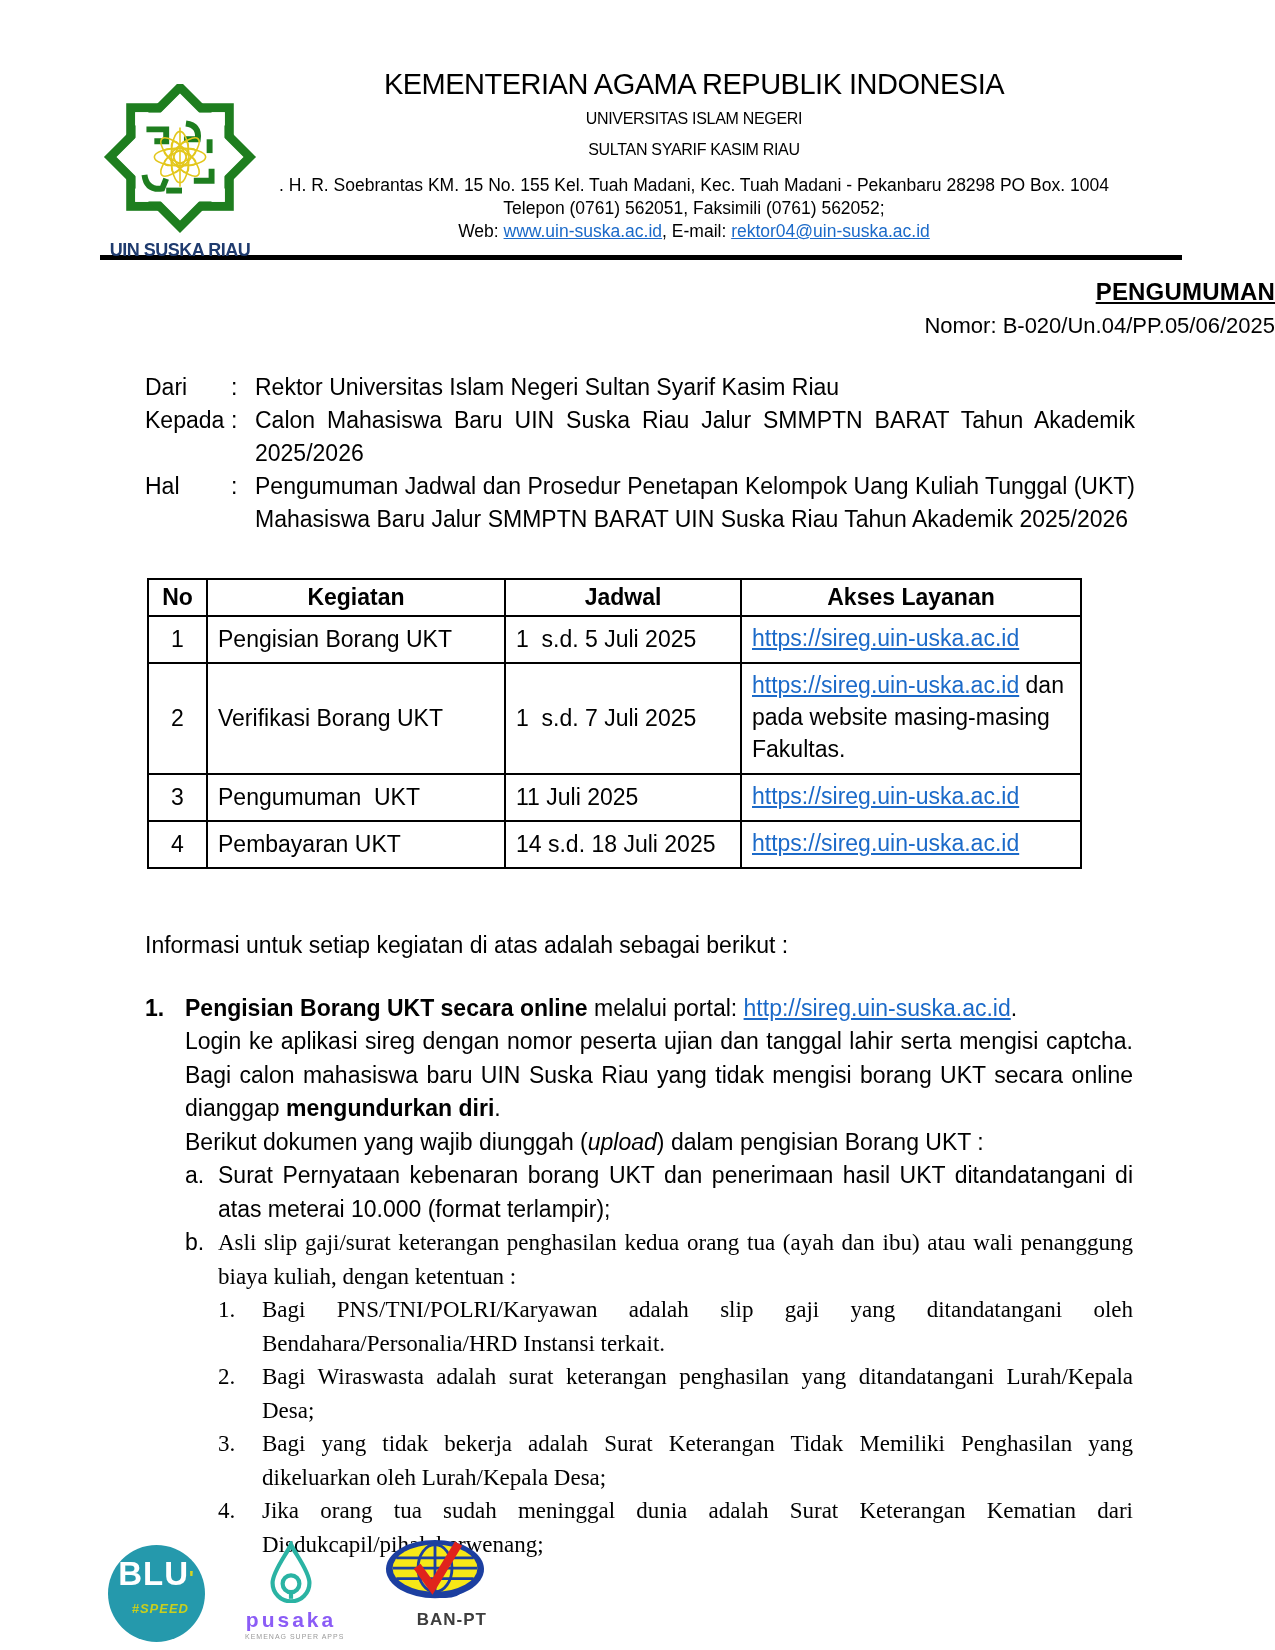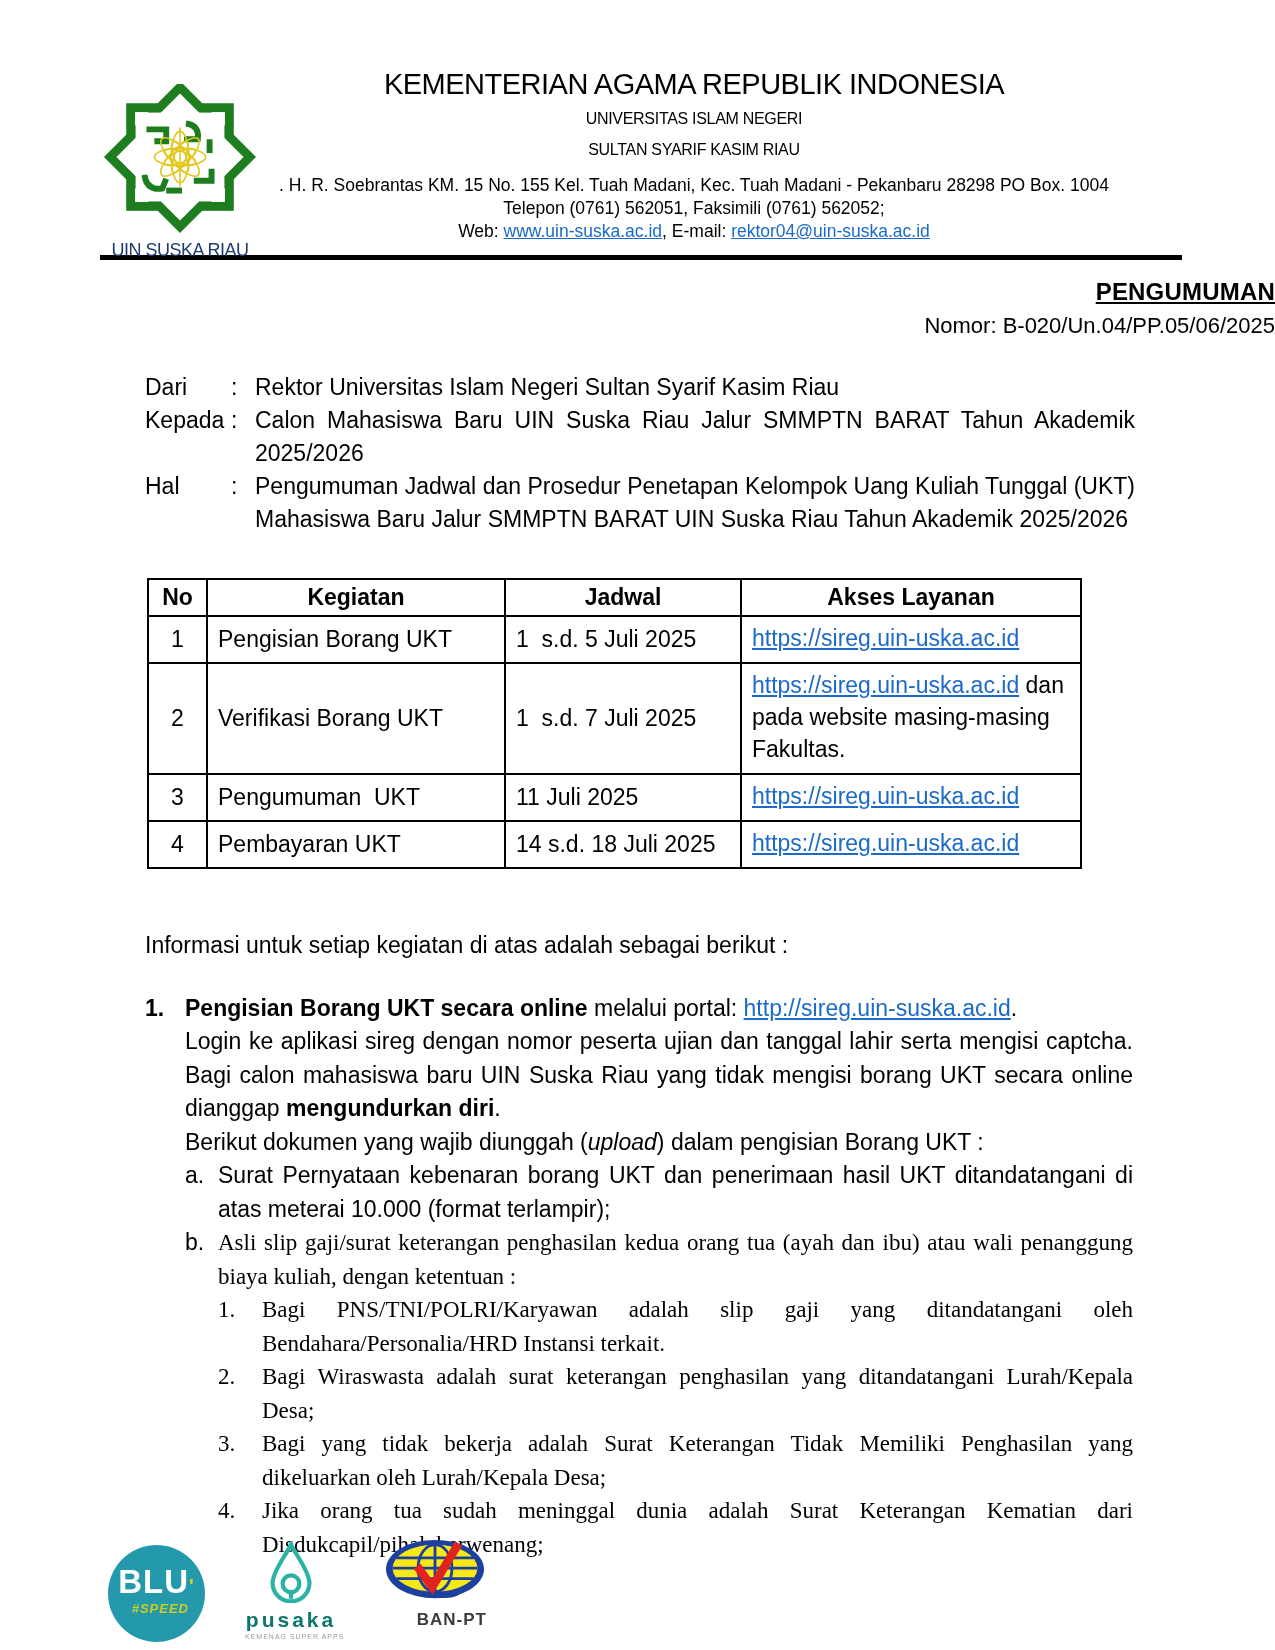--- a/index.html
+++ b/index.html
@@ -10,21 +10,21 @@
     margin:0 auto;
     background:#ffffff;
     font-family:"Liberation Sans","DejaVu Sans",sans-serif;
     color:#000;
     overflow:hidden;
   }
   
   .letterhead { position:relative; padding-top:66px; }
   .uin-logo-wrap { position:absolute; left:100px; top:84px; width:160px; text-align:center; }
   .uin-logo-caption {
-    margin-top:2px; font-weight:normal; font-size:18px; letter-spacing:-0.5px;
+    margin-top:2px; font-weight:bold; font-size:18px; letter-spacing:-0.5px;
     color:#1f3b6e; white-space:nowrap;
   }
   .lh-text { margin-left:255px; width:878px; text-align:center; }
   .lh-ministry  { font-size:29px; line-height:37px; letter-spacing:-0.5px; }
   .lh-univ      { font-size:16px; line-height:31px; letter-spacing:-0.3px; }
   .lh-addr      { font-size:17.5px; line-height:23px; margin-top:9px; }
   .lh-rule { margin:12px 0 0 100px; width:1082px; height:5px; background:#000; }
   a.doclink, .doclink {
     color:#1b6ac9; text-decoration:underline; cursor:pointer;
   }
@@ -79,30 +79,30 @@
   
   .footer-logos {
     position:absolute; left:108px; bottom:8px;
     display:flex; align-items:flex-end; gap:40px;
   }
   .blu-logo {
     width:97px; height:97px; border-radius:50%;
     background:#2599ac; position:relative; flex:0 0 97px;
   }
   .blu-word {
-    position:absolute; left:0; right:0; top:18px; text-align:center;
+    position:absolute; left:0; right:0; top:10px; text-align:center;
     color:#fff; font-weight:bold; font-size:33px; letter-spacing:1px;
   }
   .blu-tick { color:#d8d51f; font-size:20px; font-weight:bold; }
   .blu-speed {
     position:absolute; right:16px; top:56px;
     color:#c8cf1e; font-style:italic; font-weight:bold; font-size:13px; letter-spacing:1px;
   }
   .pusaka-block { width:92px; text-align:center; padding-bottom:2px; }
-  .pusaka-name { color:#0f766e; font-size:21px; font-weight:bold; letter-spacing:3px; margin-top:1px; }
+  .pusaka-name { color:#8b5cf6; font-size:21px; font-weight:bold; letter-spacing:3px; margin-top:1px; }
   .pusaka-tag  { color:#9a9a9a; font-size:7px; letter-spacing:1px; margin-top:1px; white-space:nowrap; }
   .banpt-block { width:110px; text-align:right; padding-bottom:12px; }
   .banpt-name { color:#3d3d3d; font-size:17px; font-weight:bold; letter-spacing:1px; margin-top:2px; }
 </style>
 </head>
 <body>
 
 <div class="page">
 
   <div class="letterhead">

